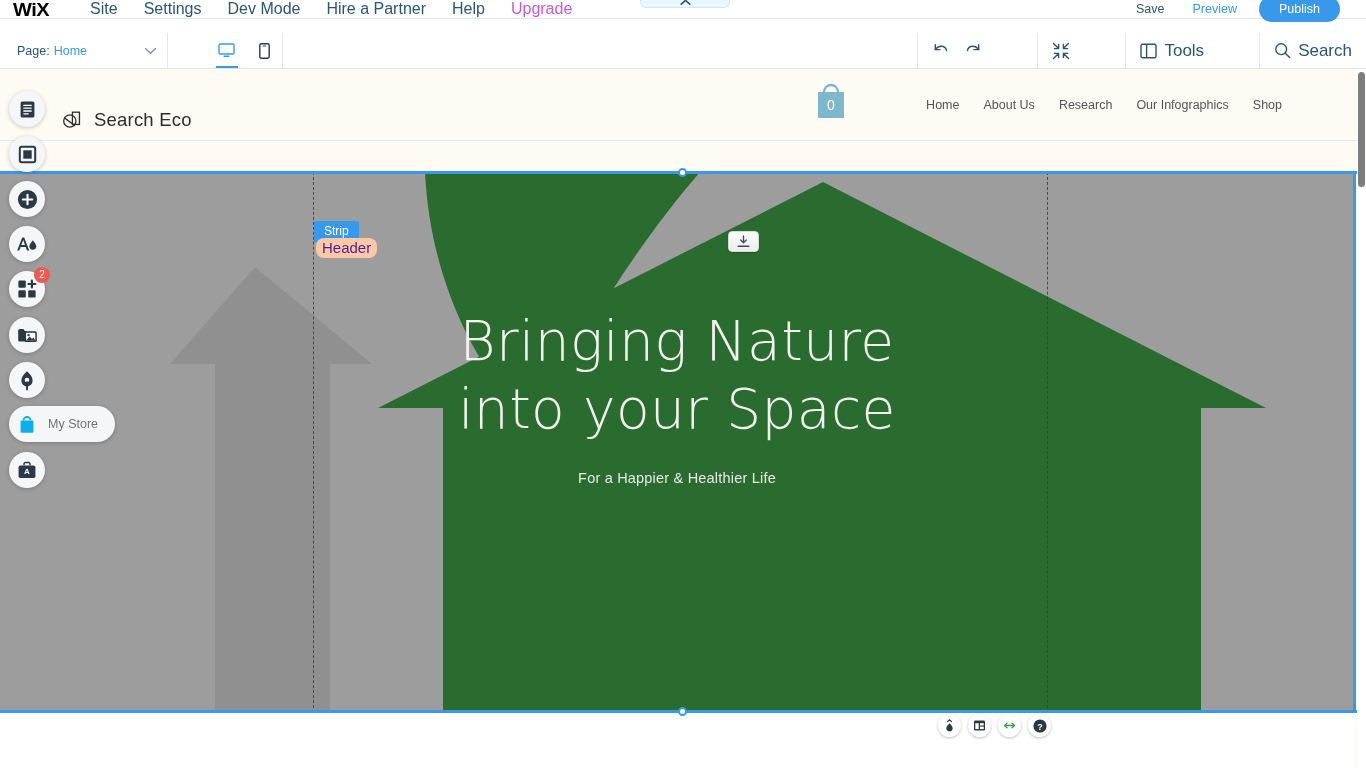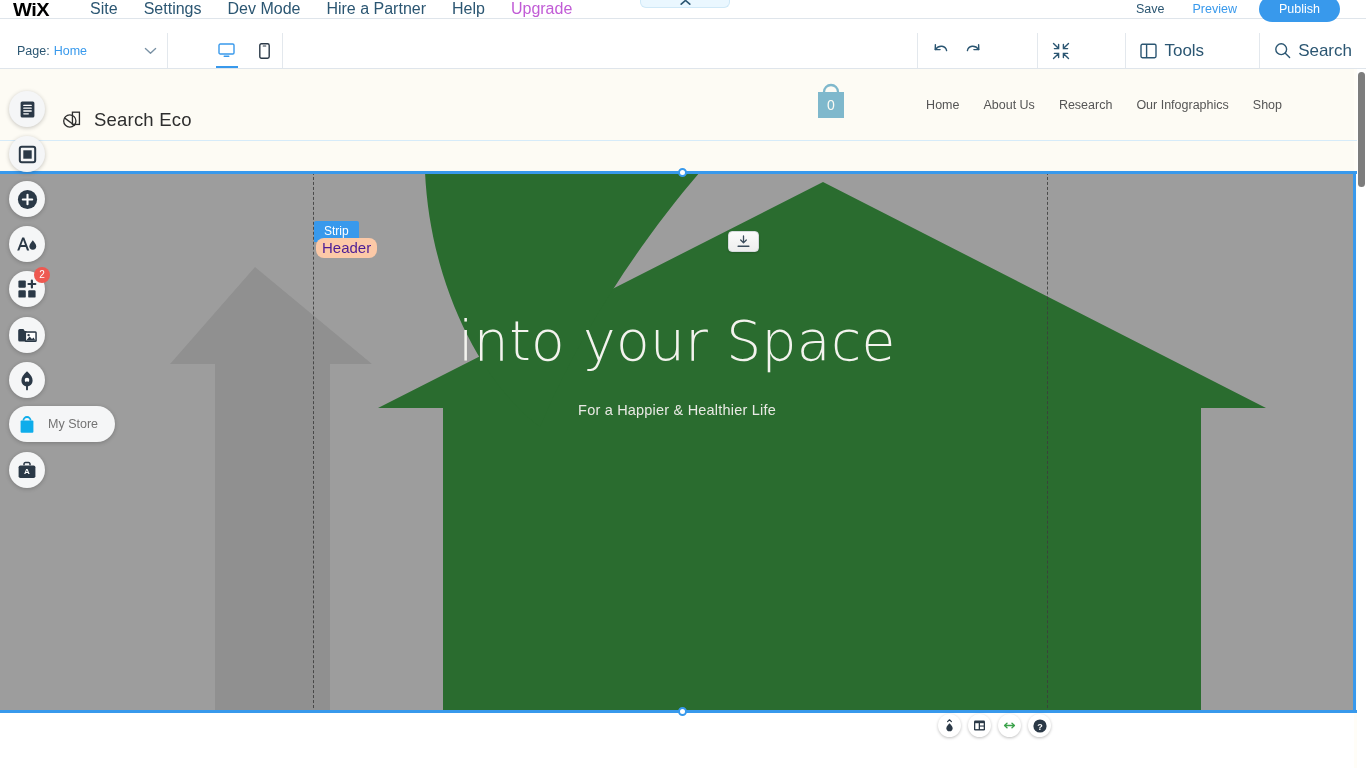--- a/index.html
+++ b/index.html
@@ -401,20 +401,21 @@
 
         <path d="M822 0 L372 238 L440 238 L440 541 L1205 541 L1205 238 L1272 238 Z" fill="#2c7031" opacity="0"></path>
         <path d="M823 10 L378 236 L443 236 L443 541 L1201 541 L1201 236 L1266 236 Z" fill="#2c7031"></path>
 
         <path d="M700 0 C640 70 580 160 540 255 C480 210 430 110 425 0 Z" fill="#2c7031"></path>
         <rect x="0" y="0" width="1354" height="541" fill="#000" opacity="0.03"></rect>
       </svg>
 
       <div class="hero-text">
         <div class="hero-title">
+          <span class="l1">Bringing Nature</span>
           <span class="l2">into your Space</span>
         </div>
         <div class="hero-sub">For a Happier &amp; Healthier Life</div>
       </div>
     </div>
 
     <div class="below-strip"></div>
     <div class="below-line"></div>
 
     <div class="guide g1"></div>

